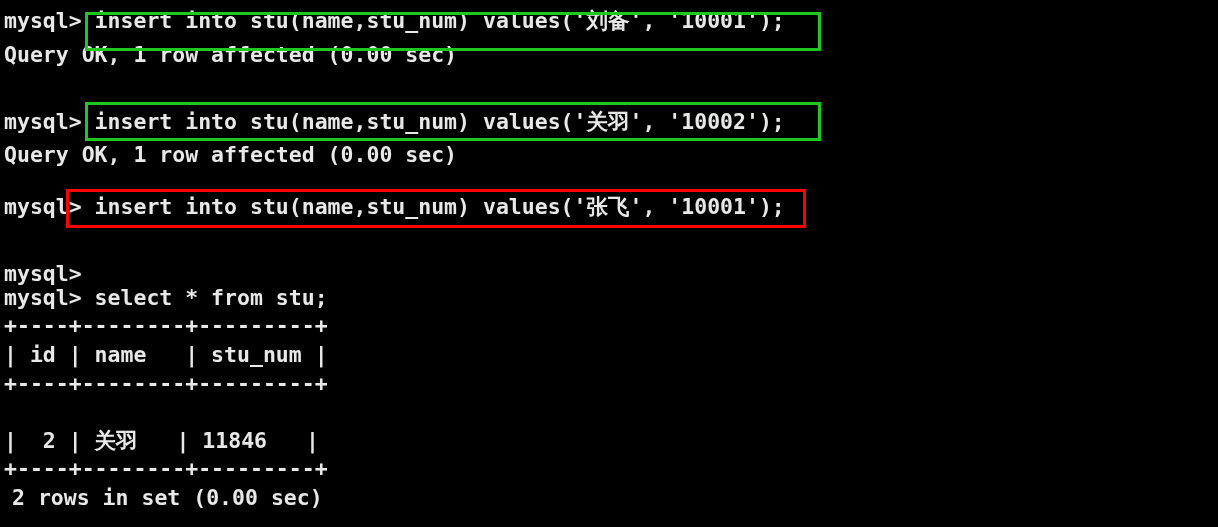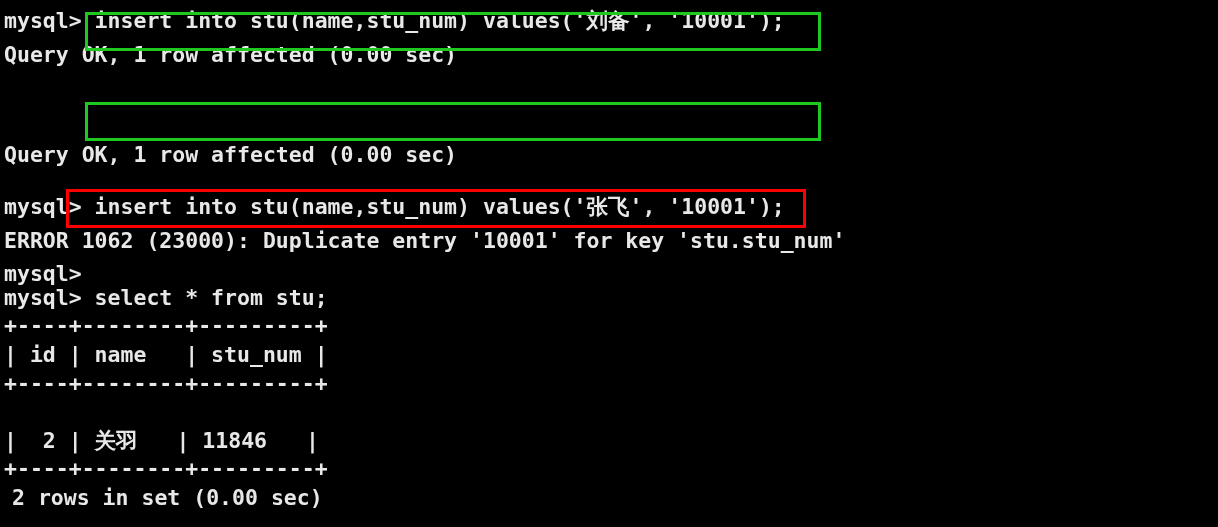--- a/index.html
+++ b/index.html
@@ -73,28 +73,28 @@
 <body>
 
 <div id="terminal">
 
   <div class="line" style="top:4px;">mysql&gt; insert into stu(name,stu_num) values('刘备', '10001');</div>
 
   <div class="line" style="top:37.6px;">Query OK, 1 row affected (0.00 sec)</div>
 
   <div class="blank-line" style="top:71.2px;"></div>
 
+  <div class="line" style="top:104.8px;">mysql&gt; insert into stu(name,stu_num) values('关羽', '10002');</div>
 
   <div class="line" style="top:138.4px;">Query OK, 1 row affected (0.00 sec)</div>
 
   <div class="blank-line" style="top:172px;"></div>
 
   <div class="line" style="top:190px;">mysql&gt; insert into stu(name,stu_num) values('张飞', '10001');</div>
 
-  <div class="line" style="top:223.6px;">ERROR 1062 (23000): Duplicate entry '10001' for key 'stu.stu_num'</div>
 
   <div class="line" style="top:257.2px;">mysql&gt;</div>
 
   <div class="line" style="top:280.8px;">mysql&gt; select * from stu;</div>
 
   <div class="line" style="top:309.4px;">+----+--------+---------+</div>
 
   <div class="line" style="top:338px;">| id | name   | stu_num |</div>
 
   <div class="line" style="top:366.6px;">+----+--------+---------+</div>

